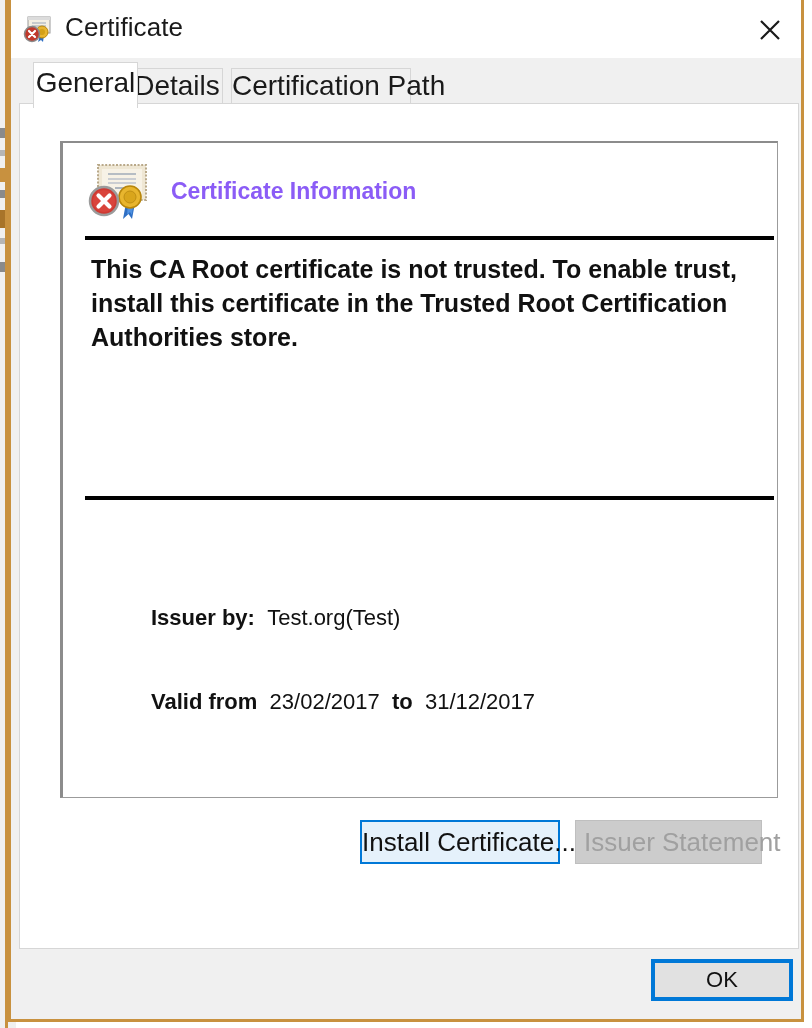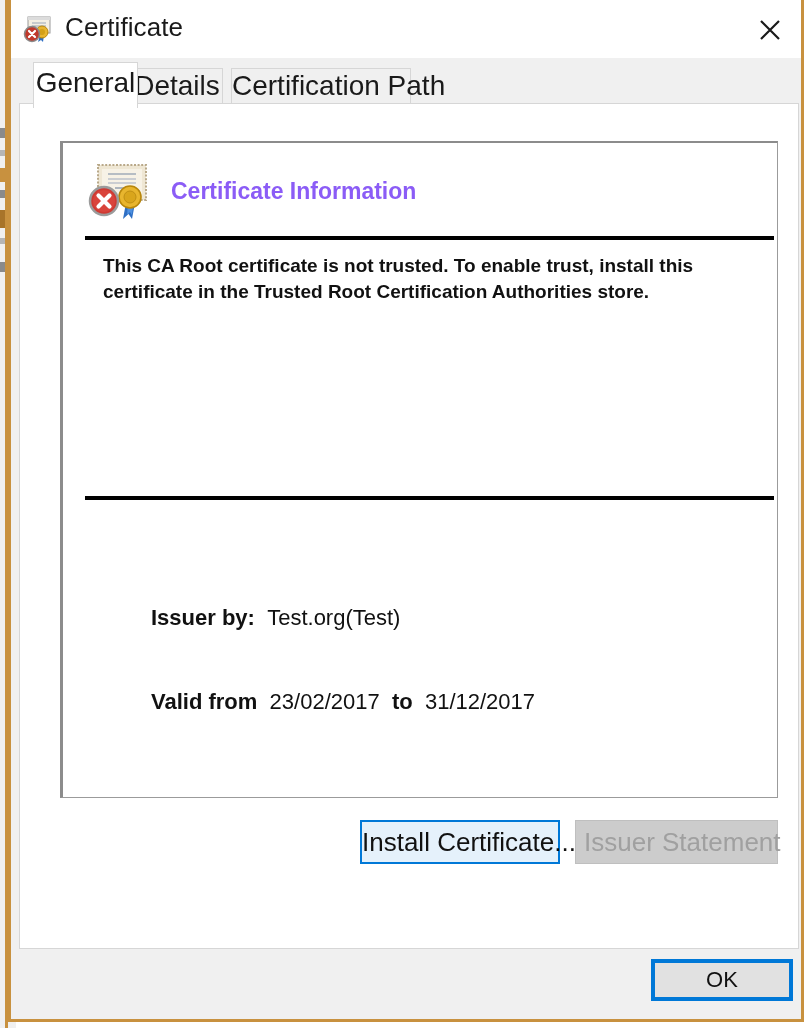--- a/index.html
+++ b/index.html
@@ -155,23 +155,23 @@
     left: 22px;
     width: 689px;
     height: 4px;
     background: #000000;
   }
   #rule-top { top: 93px; }
   #rule-bottom { top: 353px; }
 
   #warning-text {
     position: absolute;
-    left: 40px; top: 110px;
+    left: 28px; top: 110px;
     width: 650px;
-    font-size: 19px;
+    font-size: 25px;
     font-weight: bold;
     color: #111111;
     line-height: 1.35;
   }
 
   .field-row {
     position: absolute;
     left: 88px;
     font-size: 22px;
     color: #111111;
@@ -195,21 +195,21 @@
   #install-button {
     left: 340px; top: 716px;
     width: 200px; height: 44px;
     line-height: 40px;
     background: #e5f1fb;
     border: 2px solid #0078d7;
     color: #111111;
   }
   #issuer-button {
     left: 555px; top: 716px;
-    width: 203px; height: 44px;
+    width: 187px; height: 44px;
     line-height: 42px;
     background: #cccccc;
     border: 1px solid #bfbfbf;
     color: #a0a0a0;
     padding-left: 8px;
   }
 
   
   #footer {
     position: absolute;

